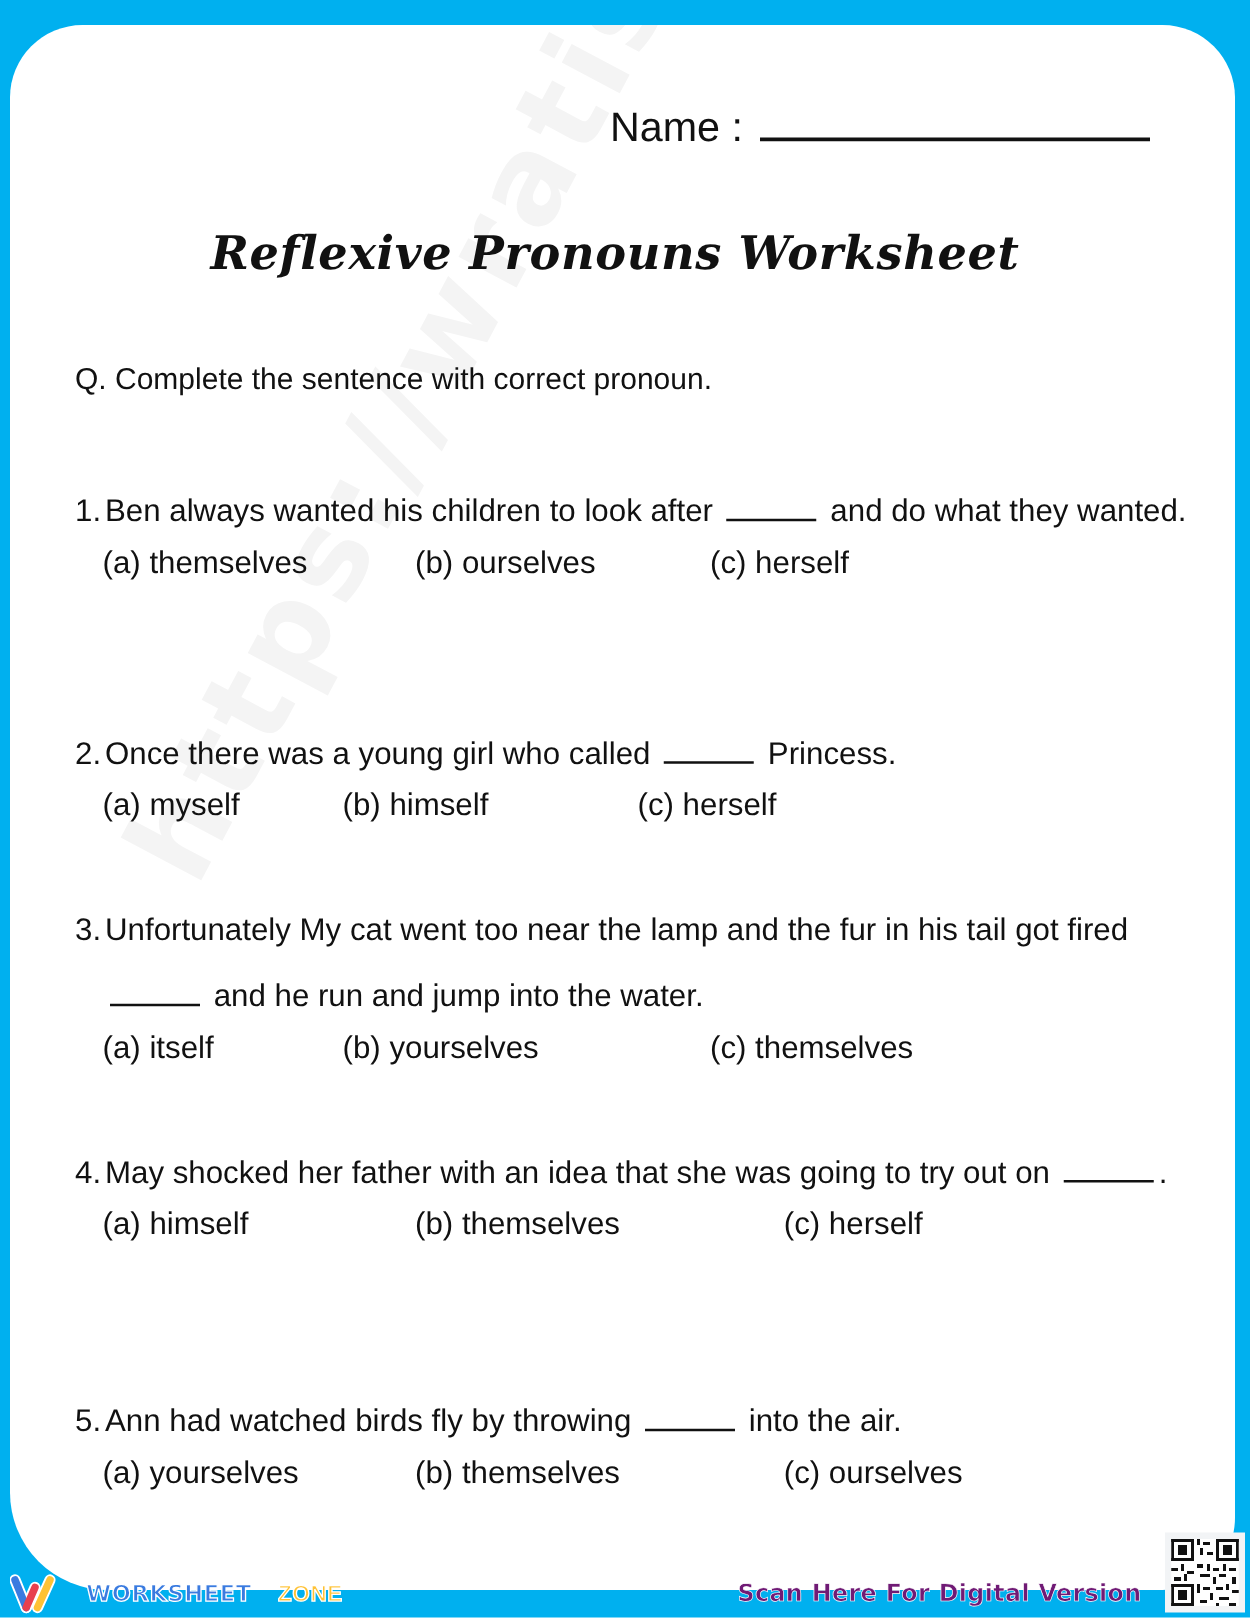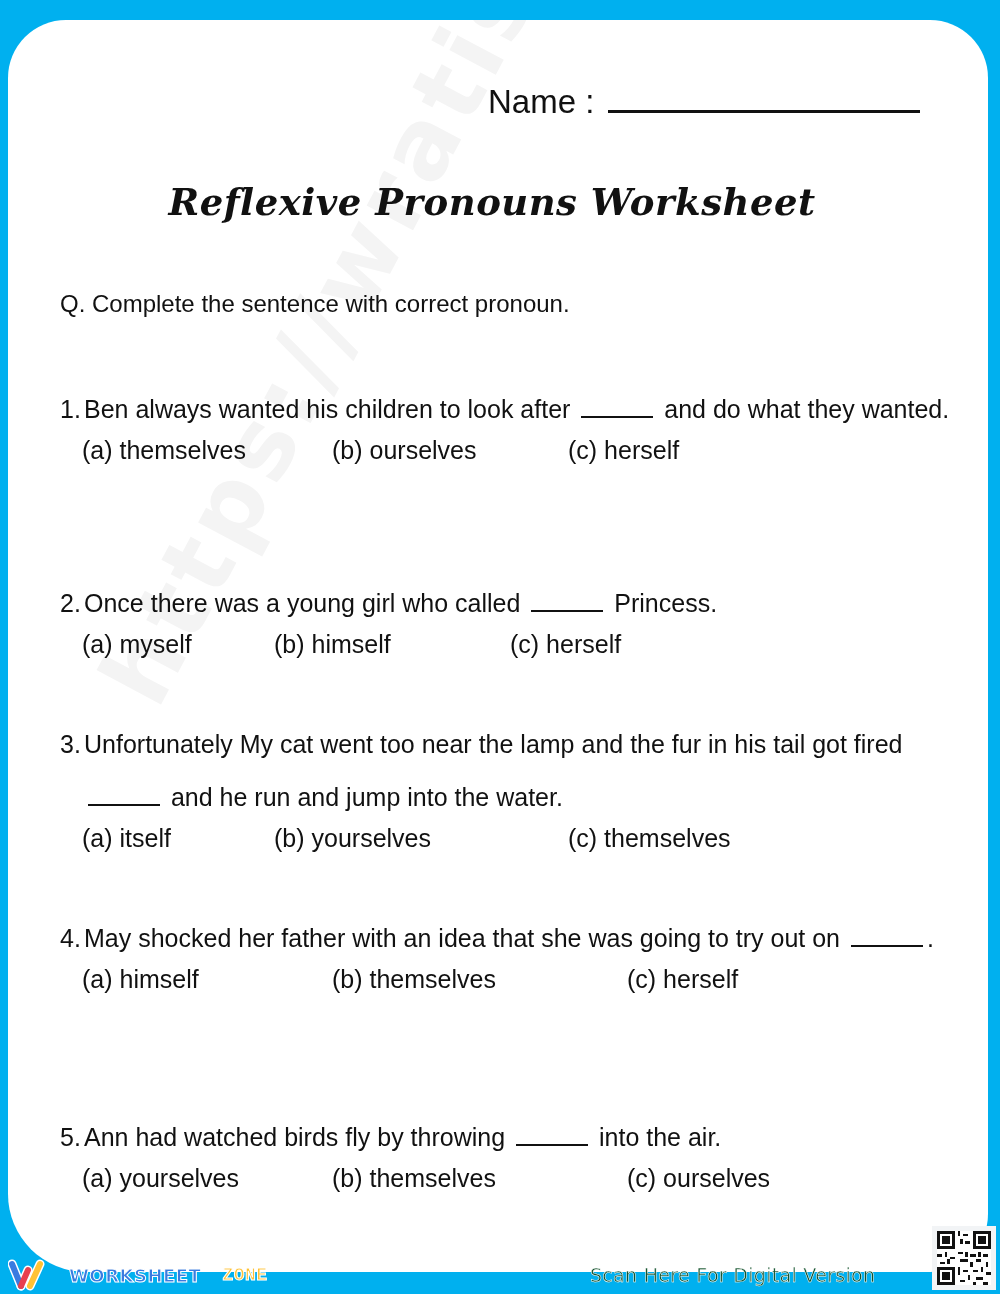--- a/index.html
+++ b/index.html
@@ -46,25 +46,25 @@
     .q .num { position: absolute; left: 0; top: 0; }
     .q .text { margin-left: 24px; line-height: 53px; margin-top: -12px; }
     .q .blank { display: inline-block; width: 72px; border-bottom: 2px solid #111; height: 20px; vertical-align: baseline; margin: 0 4px; }
     .q .opts { margin-left: 22px; position: relative; height: 40px; margin-top: 0px; }
     .q .opt { position: absolute; top: 0; white-space: nowrap; }
     .footer-logo {
       position: absolute; left: 8px; top: 1258px; display: flex; align-items: center; gap: 21px;
     }
     .logo-mark { width: 40px; height: 34px; position: relative; }
     .logo-text-a { font-family: "DejaVu Sans", sans-serif; font-weight: bold; font-size: 18px; color: #3a7be0; letter-spacing: 0.5px; -webkit-text-stroke: 1px #fff; }
-    .logo-text-b { font-family: Liberation Mono, monospace; font-weight: bold; font-size: 18px; color: #ffc234; letter-spacing: 0.5px; -webkit-text-stroke: 1px #fff; }
+    .logo-text-b { font-family: Liberation Sans, sans-serif; font-weight: bold; font-size: 18px; color: #ffc234; letter-spacing: 0.5px; -webkit-text-stroke: 1px #fff; }
     .scan-text {
       position: absolute; left: 590px; top: 1264px;
-      font-family: "DejaVu Sans", sans-serif; font-weight: normal; font-size: 19px;
-      color: #14532d; -webkit-text-stroke: 0.5px #fff; letter-spacing: 0.3px;
+      font-family: "DejaVu Sans", sans-serif; font-weight: bold; font-size: 19px;
+      color: #701a75; -webkit-text-stroke: 0.5px #fff; letter-spacing: 0.3px;
     }
     .qr {
       position: absolute; left: 932px; top: 1226px; width: 64px; height: 64px;
       background: #f2f4f6; display: flex; align-items: center; justify-content: center;
     }
   </style>
 </head>
 <body>
 
 <div class="sheet">

